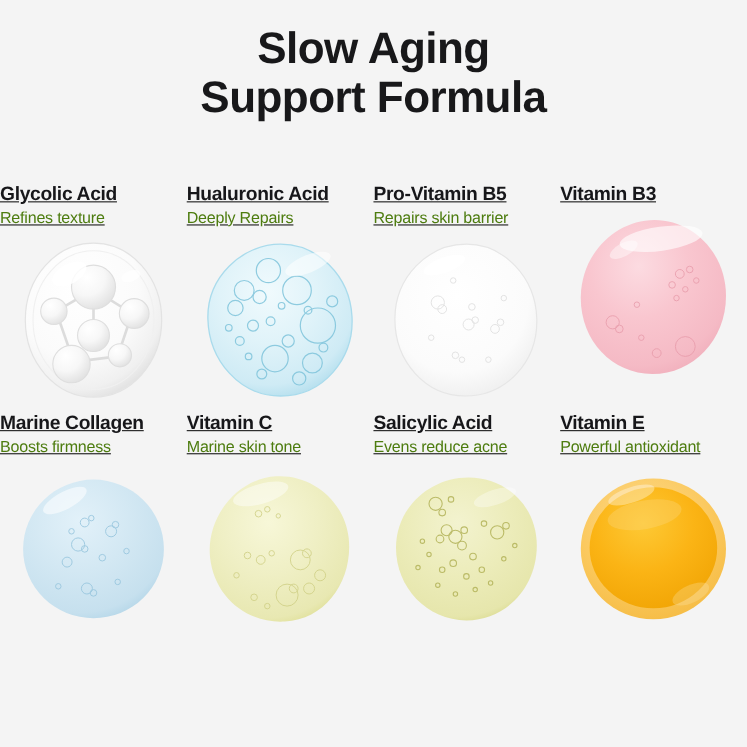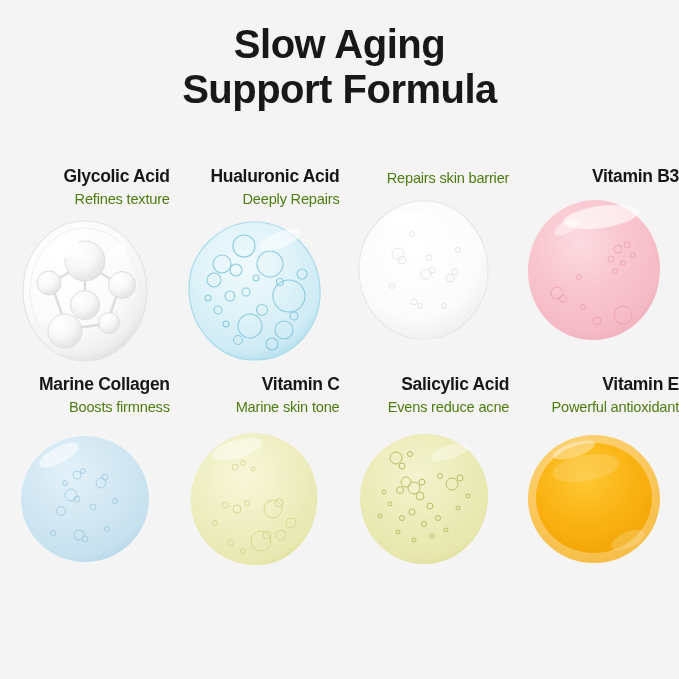--- a/index.html
+++ b/index.html
@@ -31,21 +31,22 @@
   }
   .row{
     display:flex;
     width:679px;
     margin-bottom:8px;
   }
   .cell{
     width:169.75px;
     display:flex;
     flex-direction:column;
-    align-items:flex-end;
+    align-items:flex-start;
+    text-decoration:underline;
   }
   .ing-name{
     font-size:17.5px;
     font-weight:bold;
     color:#17171a;
     letter-spacing:-0.3px;
     line-height:1.2;
     white-space:nowrap;
   }
   .ing-desc{
@@ -156,20 +157,21 @@
               <circle cx="96" cy="64" r="3.5"></circle>
               <circle cx="42" cy="106" r="3"></circle>
               <circle cx="110" cy="98" r="4"></circle>
             </g>
             <ellipse cx="96" cy="22" rx="22" ry="8" fill="#ffffff" opacity="0.55" transform="rotate(-22 96 22)"></ellipse>
           </svg>
         </div>
       </div>
 
       <div class="cell">
+        <div class="ing-name">Pro-Vitamin B5</div>
         <div class="ing-desc">Repairs skin barrier</div>
         <div class="swatch-wrap">
           <svg width="140" height="144" viewBox="0 0 140 144">
             <defs>
               <radialGradient id="gClear" cx="44%" cy="34%" r="72%">
                 <stop offset="0%" stop-color="#ffffff"></stop>
                 <stop offset="70%" stop-color="#fbfbfb"></stop>
                 <stop offset="100%" stop-color="#ededed"></stop>
               </radialGradient>
             </defs>

